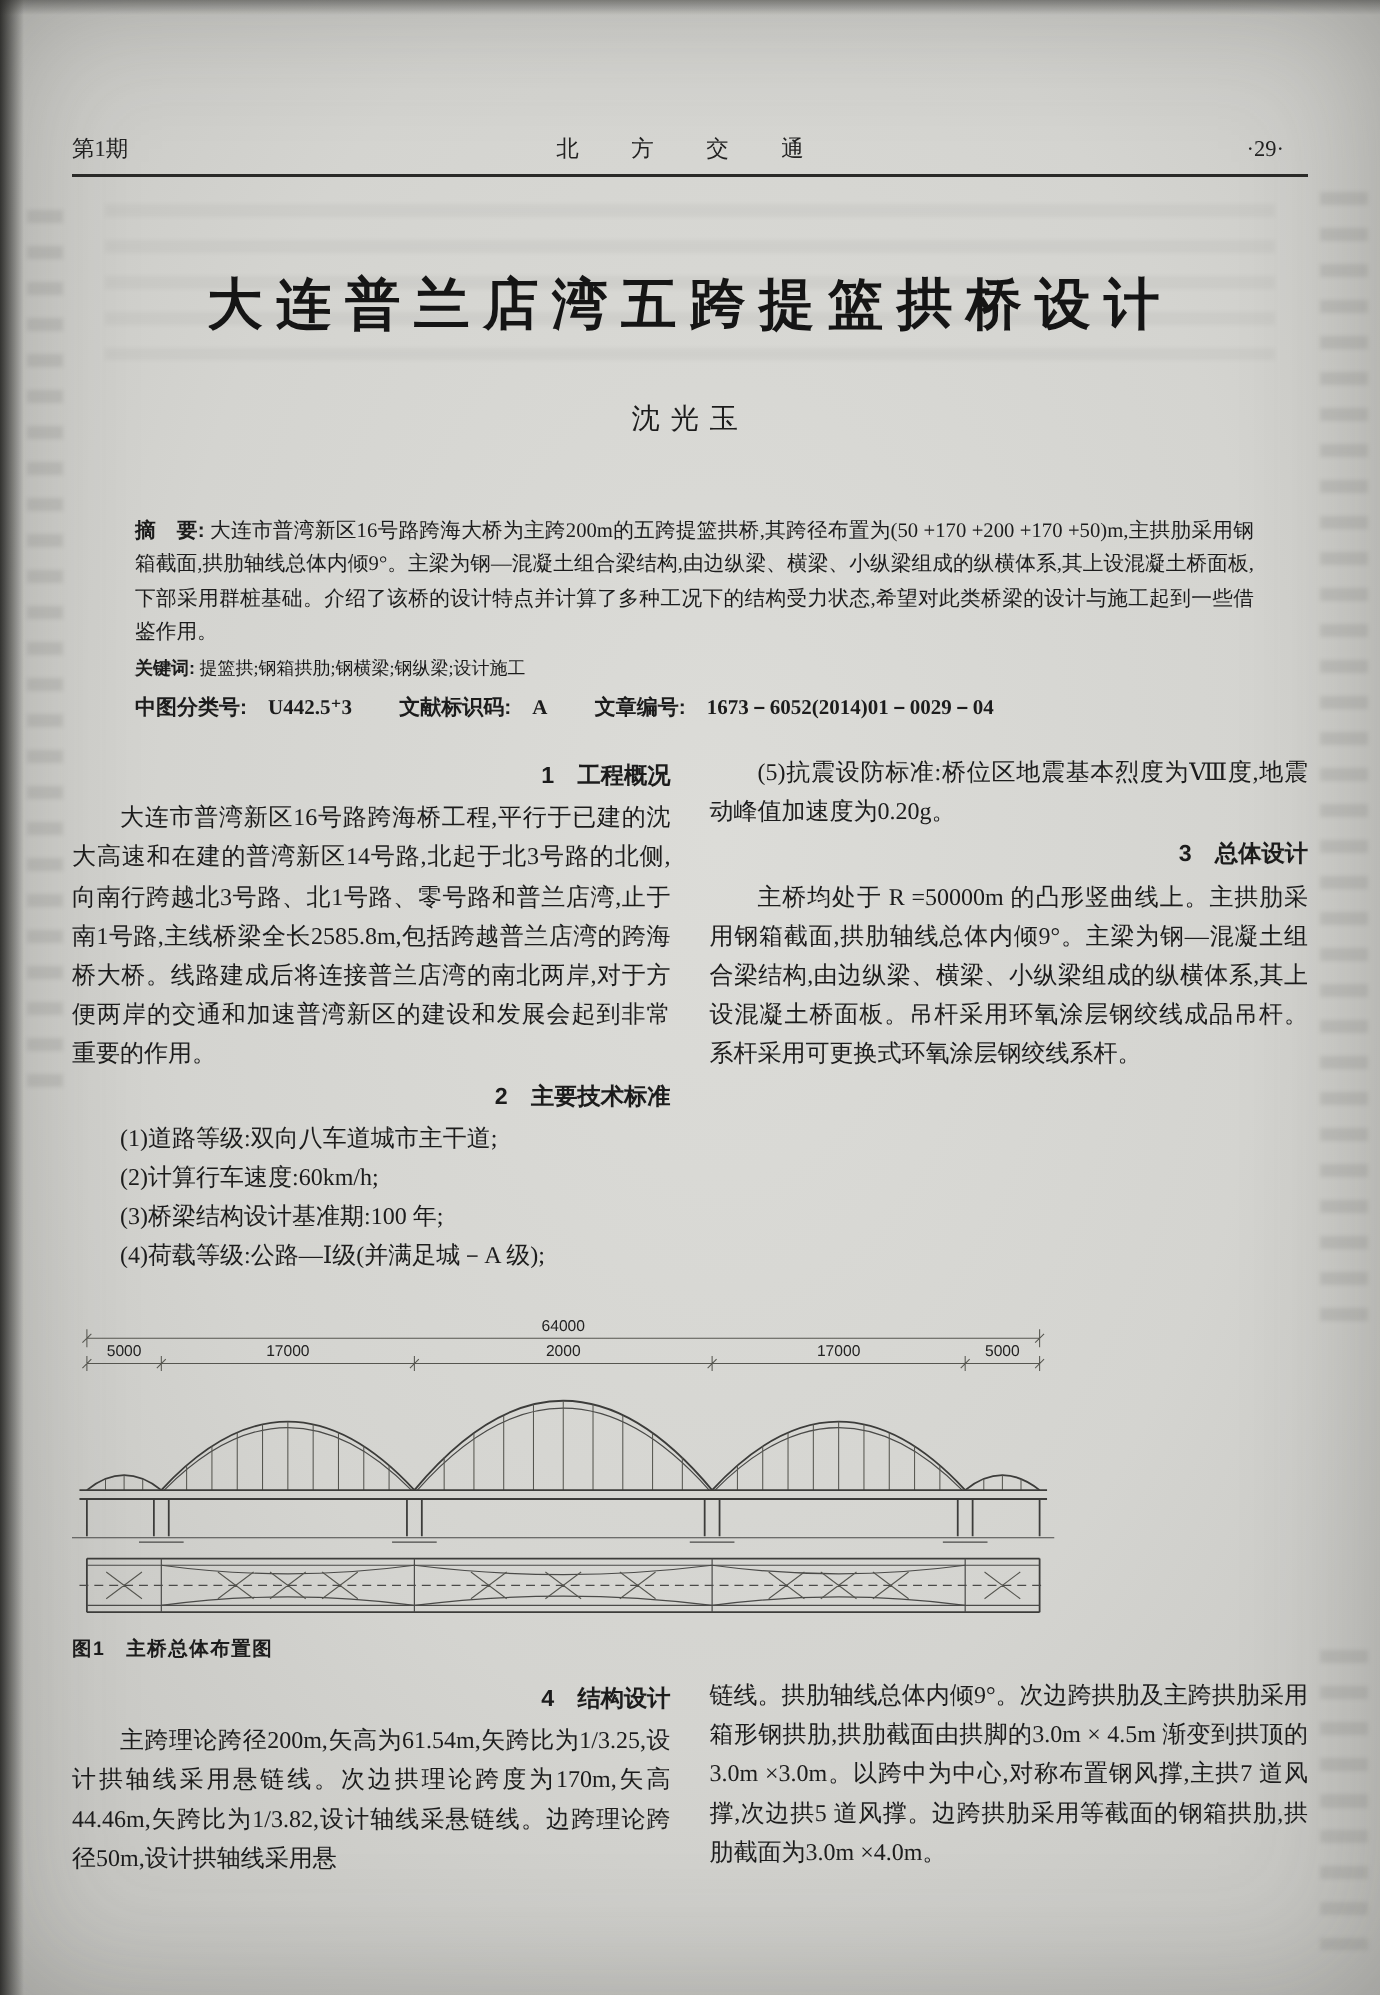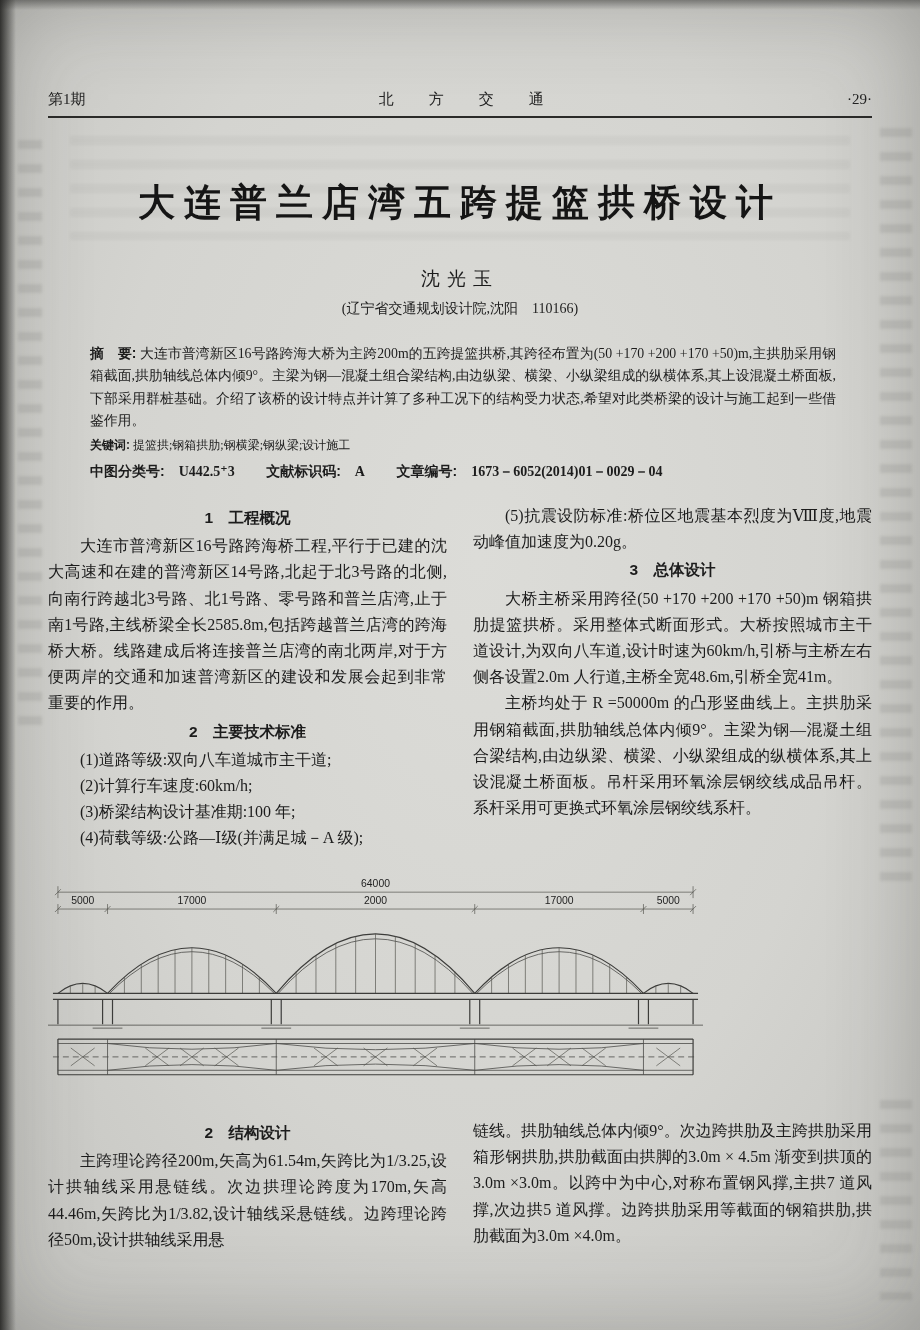--- a/index.html
+++ b/index.html
@@ -15,21 +15,21 @@
     background:linear-gradient(90deg, rgba(28,28,26,.85), rgba(28,28,26,0)); }
   .scan-edge-top { position:absolute; left:0; right:0; top:0; height:10px;
     background:linear-gradient(180deg, rgba(40,40,38,.45), rgba(40,40,38,0)); }
   .bleed { position:absolute; opacity:.30; filter:blur(1.4px); pointer-events:none;
     background:repeating-linear-gradient(180deg, rgba(105,105,102,.55) 0 9px, rgba(105,105,102,0) 9px 24px); }
   .bleed-l  { left:18px; top:140px; width:24px; height:600px; }
   .bleed-r  { right:8px; top:128px; width:32px; height:760px; }
   .bleed-rb { right:8px; top:1100px; width:32px; height:200px; }
   .bleed-top{ left:70px; top:136px; width:780px; height:104px; opacity:.12; }
 
-  .running-header { position:absolute; top:90px; left:48px; right:48px;
+  .running-header { position:absolute; top:90px; left:48px; right:64px;
     display:flex; justify-content:space-between; align-items:baseline; font-size:15px; color:#222; }
   .journal-name { letter-spacing:10px;text-align:right; }
   .header-rule { position:absolute; top:116px; left:48px; right:48px; height:1.5px; background:#2a2a28; }
 
   .article-title { position:absolute; top:178px; left:0; width:100%; text-align:center;
     font-size:37px; font-weight:bold; letter-spacing:9px; color:#151515; }
   .author { position:absolute; top:266px; left:0; width:100%; text-align:center;
     font-size:19px; letter-spacing:7px; }
   .affiliation { position:absolute; top:300px; left:0; width:100%; text-align:center; font-size:14px; }
 
@@ -39,21 +39,21 @@
     font-family:"Liberation Sans","DejaVu Sans",sans-serif; font-weight:bold; }
   .kw { position:absolute; top:437px; left:90px; right:84px; font-size:12px; }
   .meta { position:absolute; top:463px; left:90px; right:84px; font-size:14px; font-weight:bold; }
   .meta span { margin-right:14px; }
 
   .cols { position:absolute; left:48px; right:48px; display:flex; gap:26px; }
   .cols-top { top:503px; }
   .cols-bottom { top:1118px; }
   .col { width:50%; font-size:16px; line-height:26.2px; text-align:justify; }
   .col h2, .col h3 { font-family:"Liberation Sans","DejaVu Sans",sans-serif;
-    font-size:15.5px; font-weight:bold; margin:2px 0; text-align:center; }
+    font-size:15.5px; font-weight:bold; margin:2px 0; text-align:right; }
   .col p { text-indent:2em; }
   .col p.cont { text-indent:0; }
 
   .figure-block { position:absolute; top:876px; left:48px; right:48px; text-align:left; }
   .figure-block svg { display:inline-block; }
   .fig-caption { margin-top:3px; font-family:"Liberation Sans","DejaVu Sans",sans-serif;
     font-size:13px; font-weight:bold; letter-spacing:1px; }
 
   svg .ln   { stroke:#3c3c3a; stroke-width:1.2; fill:none; }
   svg .ln2  { stroke:#4a4a48; stroke-width:.8; fill:none; }
@@ -75,21 +75,20 @@
 
   <header class="running-header">
     <span>第1期</span>
     <span class="journal-name">北　方　交　通</span>
     <span>·29·</span>
   </header>
   <div class="header-rule"></div>
 
   <h1 class="article-title">大连普兰店湾五跨提篮拱桥设计</h1>
   <div class="author">沈光玉</div>
-  <div class="affiliation">(辽宁省交通规划设计院,沈阳　110166)</div>
 
   <div class="abstract">
     <span class="lbl">摘　要:</span>
     <span>大连市普湾新区16号路跨海大桥为主跨200m的五跨提篮拱桥,其跨径布置为(50 +170 +200 +170 +50)m,主拱肋采用钢箱截面,拱肋轴线总体内倾9°。主梁为钢—混凝土组合梁结构,由边纵梁、横梁、小纵梁组成的纵横体系,其上设混凝土桥面板,下部采用群桩基础。介绍了该桥的设计特点并计算了多种工况下的结构受力状态,希望对此类桥梁的设计与施工起到一些借鉴作用。</span>
   </div>
 
   <div class="kw">
     <span class="lbl">关键词:</span>
     <span>提篮拱;钢箱拱肋;钢横梁;钢纵梁;设计施工</span>
   </div>
@@ -106,21 +105,20 @@
       <p>大连市普湾新区16号路跨海桥工程,平行于已建的沈大高速和在建的普湾新区14号路,北起于北3号路的北侧,向南行跨越北3号路、北1号路、零号路和普兰店湾,止于南1号路,主线桥梁全长2585.8m,包括跨越普兰店湾的跨海桥大桥。线路建成后将连接普兰店湾的南北两岸,对于方便两岸的交通和加速普湾新区的建设和发展会起到非常重要的作用。</p>
       <h2>2　主要技术标准</h2>
       <p>(1)道路等级:双向八车道城市主干道;</p>
       <p>(2)计算行车速度:60km/h;</p>
       <p>(3)桥梁结构设计基准期:100 年;</p>
       <p>(4)荷载等级:公路—Ⅰ级(并满足城－A 级);</p>
     </div>
     <div class="col">
       <p>(5)抗震设防标准:桥位区地震基本烈度为Ⅷ度,地震动峰值加速度为0.20g。</p>
       <h2>3　总体设计</h2>
-      <p>大桥主桥采用跨径(50 +170 +200 +170 +50)m 钢箱拱肋提篮拱桥。采用整体式断面形式。大桥按照城市主干道设计,为双向八车道,设计时速为60km/h,引桥与主桥左右侧各设置2.0m 人行道,主桥全宽48.6m,引桥全宽41m。</p>
       <p>主桥均处于 R =50000m 的凸形竖曲线上。主拱肋采用钢箱截面,拱肋轴线总体内倾9°。主梁为钢—混凝土组合梁结构,由边纵梁、横梁、小纵梁组成的纵横体系,其上设混凝土桥面板。吊杆采用环氧涂层钢绞线成品吊杆。系杆采用可更换式环氧涂层钢绞线系杆。</p>
     </div>
   </div>
 
   <figure class="figure-block">
     <svg width="655" height="206" viewBox="0 0 660 207">
 
       <g>
         <text x="330" y="11" text-anchor="middle">64000</text>
         <path class="thin" d="M10 16H650 M10 10V22 M650 10V22 M7 19L13 13 M647 19L653 13"></path>
@@ -153,25 +151,26 @@
         <path class="ln2" d="M10 168.5H650 M10 195.5H650 M60 164V200 M230 164V200 M430 164V200 M600 164V200"></path>
         <path class="dash" d="M5 182H655"></path>
         <path class="ln2" d="M60 168.5 Q145 180 230 168.5 M230 168.5 Q330 181 430 168.5 M430 168.5 Q515 180 600 168.5
           M60 195.5 Q145 184 230 195.5 M230 195.5 Q330 183 430 195.5 M430 195.5 Q515 184 600 195.5"></path>
         <path class="thin" d="M98 173L122 191 M98 191L122 173 M133 173L157 191 M133 191L157 173 M168 173L192 191 M168 191L192 173
           M268 173L292 191 M268 191L292 173 M318 173L342 191 M318 191L342 173 M368 173L392 191 M368 191L392 173
           M468 173L492 191 M468 191L492 173 M503 173L527 191 M503 191L527 173 M538 173L562 191 M538 191L562 173
           M23 173L47 191 M23 191L47 173 M613 173L637 191 M613 191L637 173"></path>
       </g>
     </svg>
+    <figcaption class="fig-caption">图1　主桥总体布置图</figcaption>
   </figure>
 
   <div class="cols cols-bottom">
     <div class="col">
-      <h2>2　结构设计</h2>
+      <h2>4　结构设计</h2>
       <p>主跨理论跨径200m,矢高为61.54m,矢跨比为1/3.25,设计拱轴线采用悬链线。次边拱理论跨度为170m,矢高44.46m,矢跨比为1/3.82,设计轴线采悬链线。边跨理论跨径50m,设计拱轴线采用悬</p>
     </div>
     <div class="col">
       <p class="cont">链线。拱肋轴线总体内倾9°。次边跨拱肋及主跨拱肋采用箱形钢拱肋,拱肋截面由拱脚的3.0m × 4.5m 渐变到拱顶的3.0m ×3.0m。以跨中为中心,对称布置钢风撑,主拱7 道风撑,次边拱5 道风撑。边跨拱肋采用等截面的钢箱拱肋,拱肋截面为3.0m ×4.0m。</p>
     </div>
   </div>
 
 </div>
 
 </body></html>

